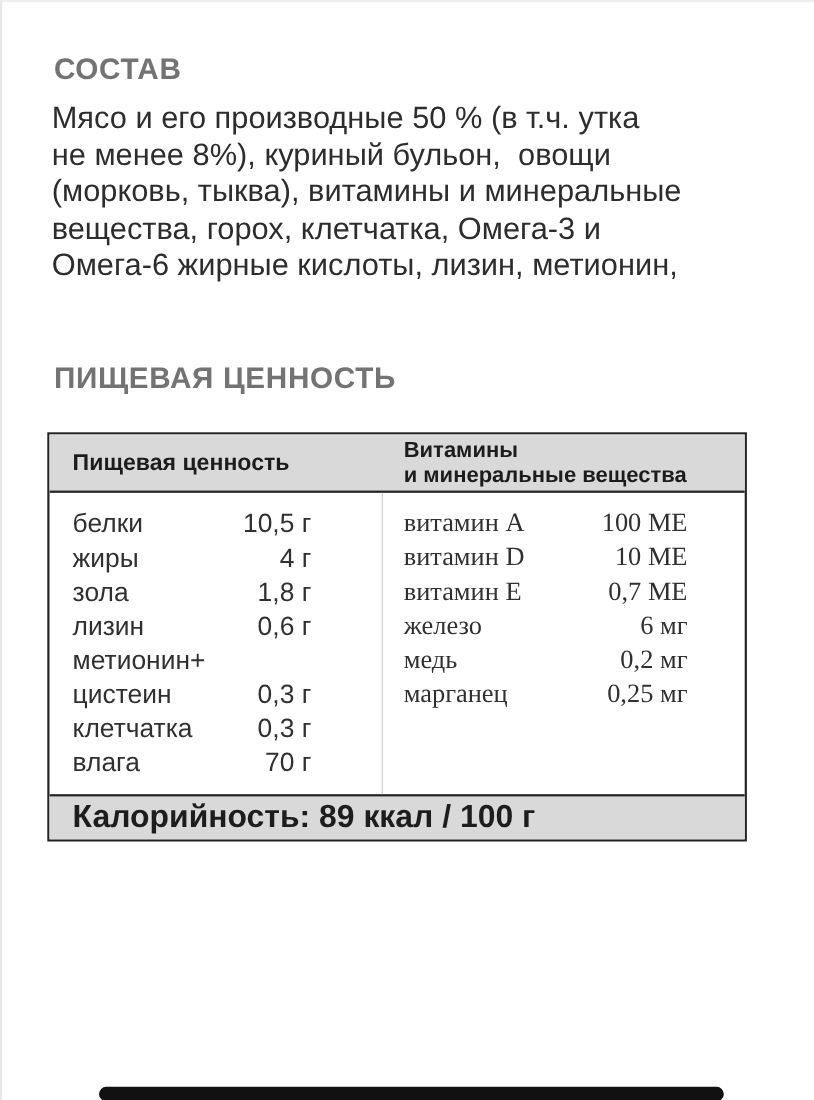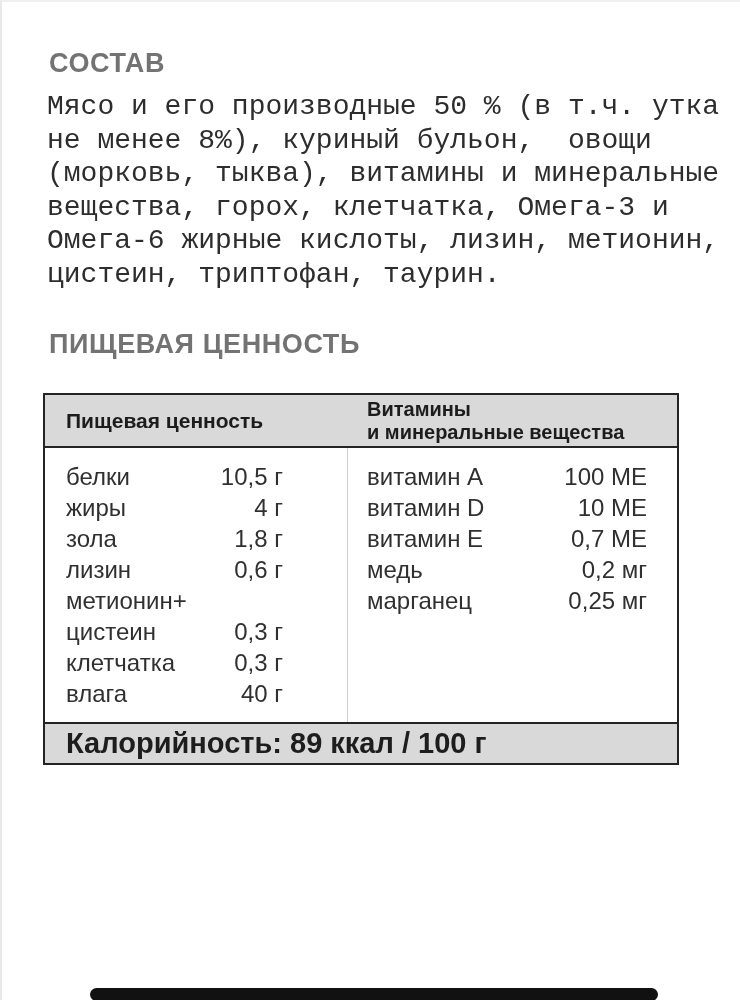--- a/index.html
+++ b/index.html
@@ -26,21 +26,21 @@
   #nutrition-heading   { top: 327px; }
 
   .composition-text {
     position: absolute;
     left: 45px;
     top: 88px;
     font-size: 28px;
     line-height: 33.5px;
     color: #2d2d2d;
   }
-  .comp-line { white-space: pre; font-family: Liberation Mono, monospace; }
+  .comp-line { white-space: pre; }
 
   .nutrition-table {
     position: absolute;
     left: 41px;
     top: 391px;
     width: 636px;
     border: 2px solid #242424;
     background: #ffffff;
   }
 
@@ -79,21 +79,21 @@
     bottom: 0;
     width: 1px;
     background: #cccccc;
   }
   .col {
     padding-top: 13px;
     font-size: 24px;
     color: #303030;
   }
   .col-left  { width: 302px; padding-left: 21px; padding-right: 64px; }
-  .col-right { flex: 1;      padding-left: 20px; padding-right: 30px; }
+  .col-right { flex: 1;      padding-left: 20px; padding-right: 52px; font-family: Liberation Serif, serif; }
   .nrow {
     display: flex;
     justify-content: space-between;
     line-height: 31px;
     white-space: pre;
   }
   .nvalue { text-align: right; }
 
   .table-footer {
     display: flex;
@@ -121,21 +121,20 @@
 <body>
 
 <h2 class="section-heading" id="composition-heading">СОСТАВ</h2>
 
 <div class="composition-text">
   <div class="comp-line">Мясо и его производные 50 % (в т.ч. утка</div>
   <div class="comp-line">не менее 8%), куриный бульон,  овощи</div>
   <div class="comp-line">(морковь, тыква), витамины и минеральные</div>
   <div class="comp-line">вещества, горох, клетчатка, Омега-3 и</div>
   <div class="comp-line">Омега-6 жирные кислоты, лизин, метионин,</div>
-  <div class="comp-line">цистеин, триптофан, таурин.</div>
 </div>
 
 <h2 class="section-heading" id="nutrition-heading">ПИЩЕВАЯ ЦЕННОСТЬ</h2>
 
 <div class="nutrition-table">
 
   <div class="table-header">
     <div class="th-left">Пищевая ценность</div>
     <div class="th-right">
       <div>Витамины</div>
@@ -168,38 +167,42 @@
       <div class="nrow">
         <span class="nlabel">цистеин</span>
         <span class="nvalue">0,3 г</span>
       </div>
       <div class="nrow">
         <span class="nlabel">клетчатка</span>
         <span class="nvalue">0,3 г</span>
       </div>
       <div class="nrow">
         <span class="nlabel">влага</span>
-        <span class="nvalue">40 г</span>
+        <span class="nvalue">70 г</span>
       </div>
     </div>
 
     <div class="col-divider"></div>
 
     <div class="col col-right">
       <div class="nrow">
         <span class="nlabel">витамин A</span>
         <span class="nvalue">100 МЕ</span>
       </div>
       <div class="nrow">
         <span class="nlabel">витамин D</span>
         <span class="nvalue">10 МЕ</span>
       </div>
       <div class="nrow">
         <span class="nlabel">витамин E</span>
         <span class="nvalue">0,7 МЕ</span>
+      </div>
+      <div class="nrow">
+        <span class="nlabel">железо</span>
+        <span class="nvalue">6 мг</span>
       </div>
       <div class="nrow">
         <span class="nlabel">медь</span>
         <span class="nvalue">0,2 мг</span>
       </div>
       <div class="nrow">
         <span class="nlabel">марганец</span>
         <span class="nvalue">0,25 мг</span>
       </div>
     </div>

